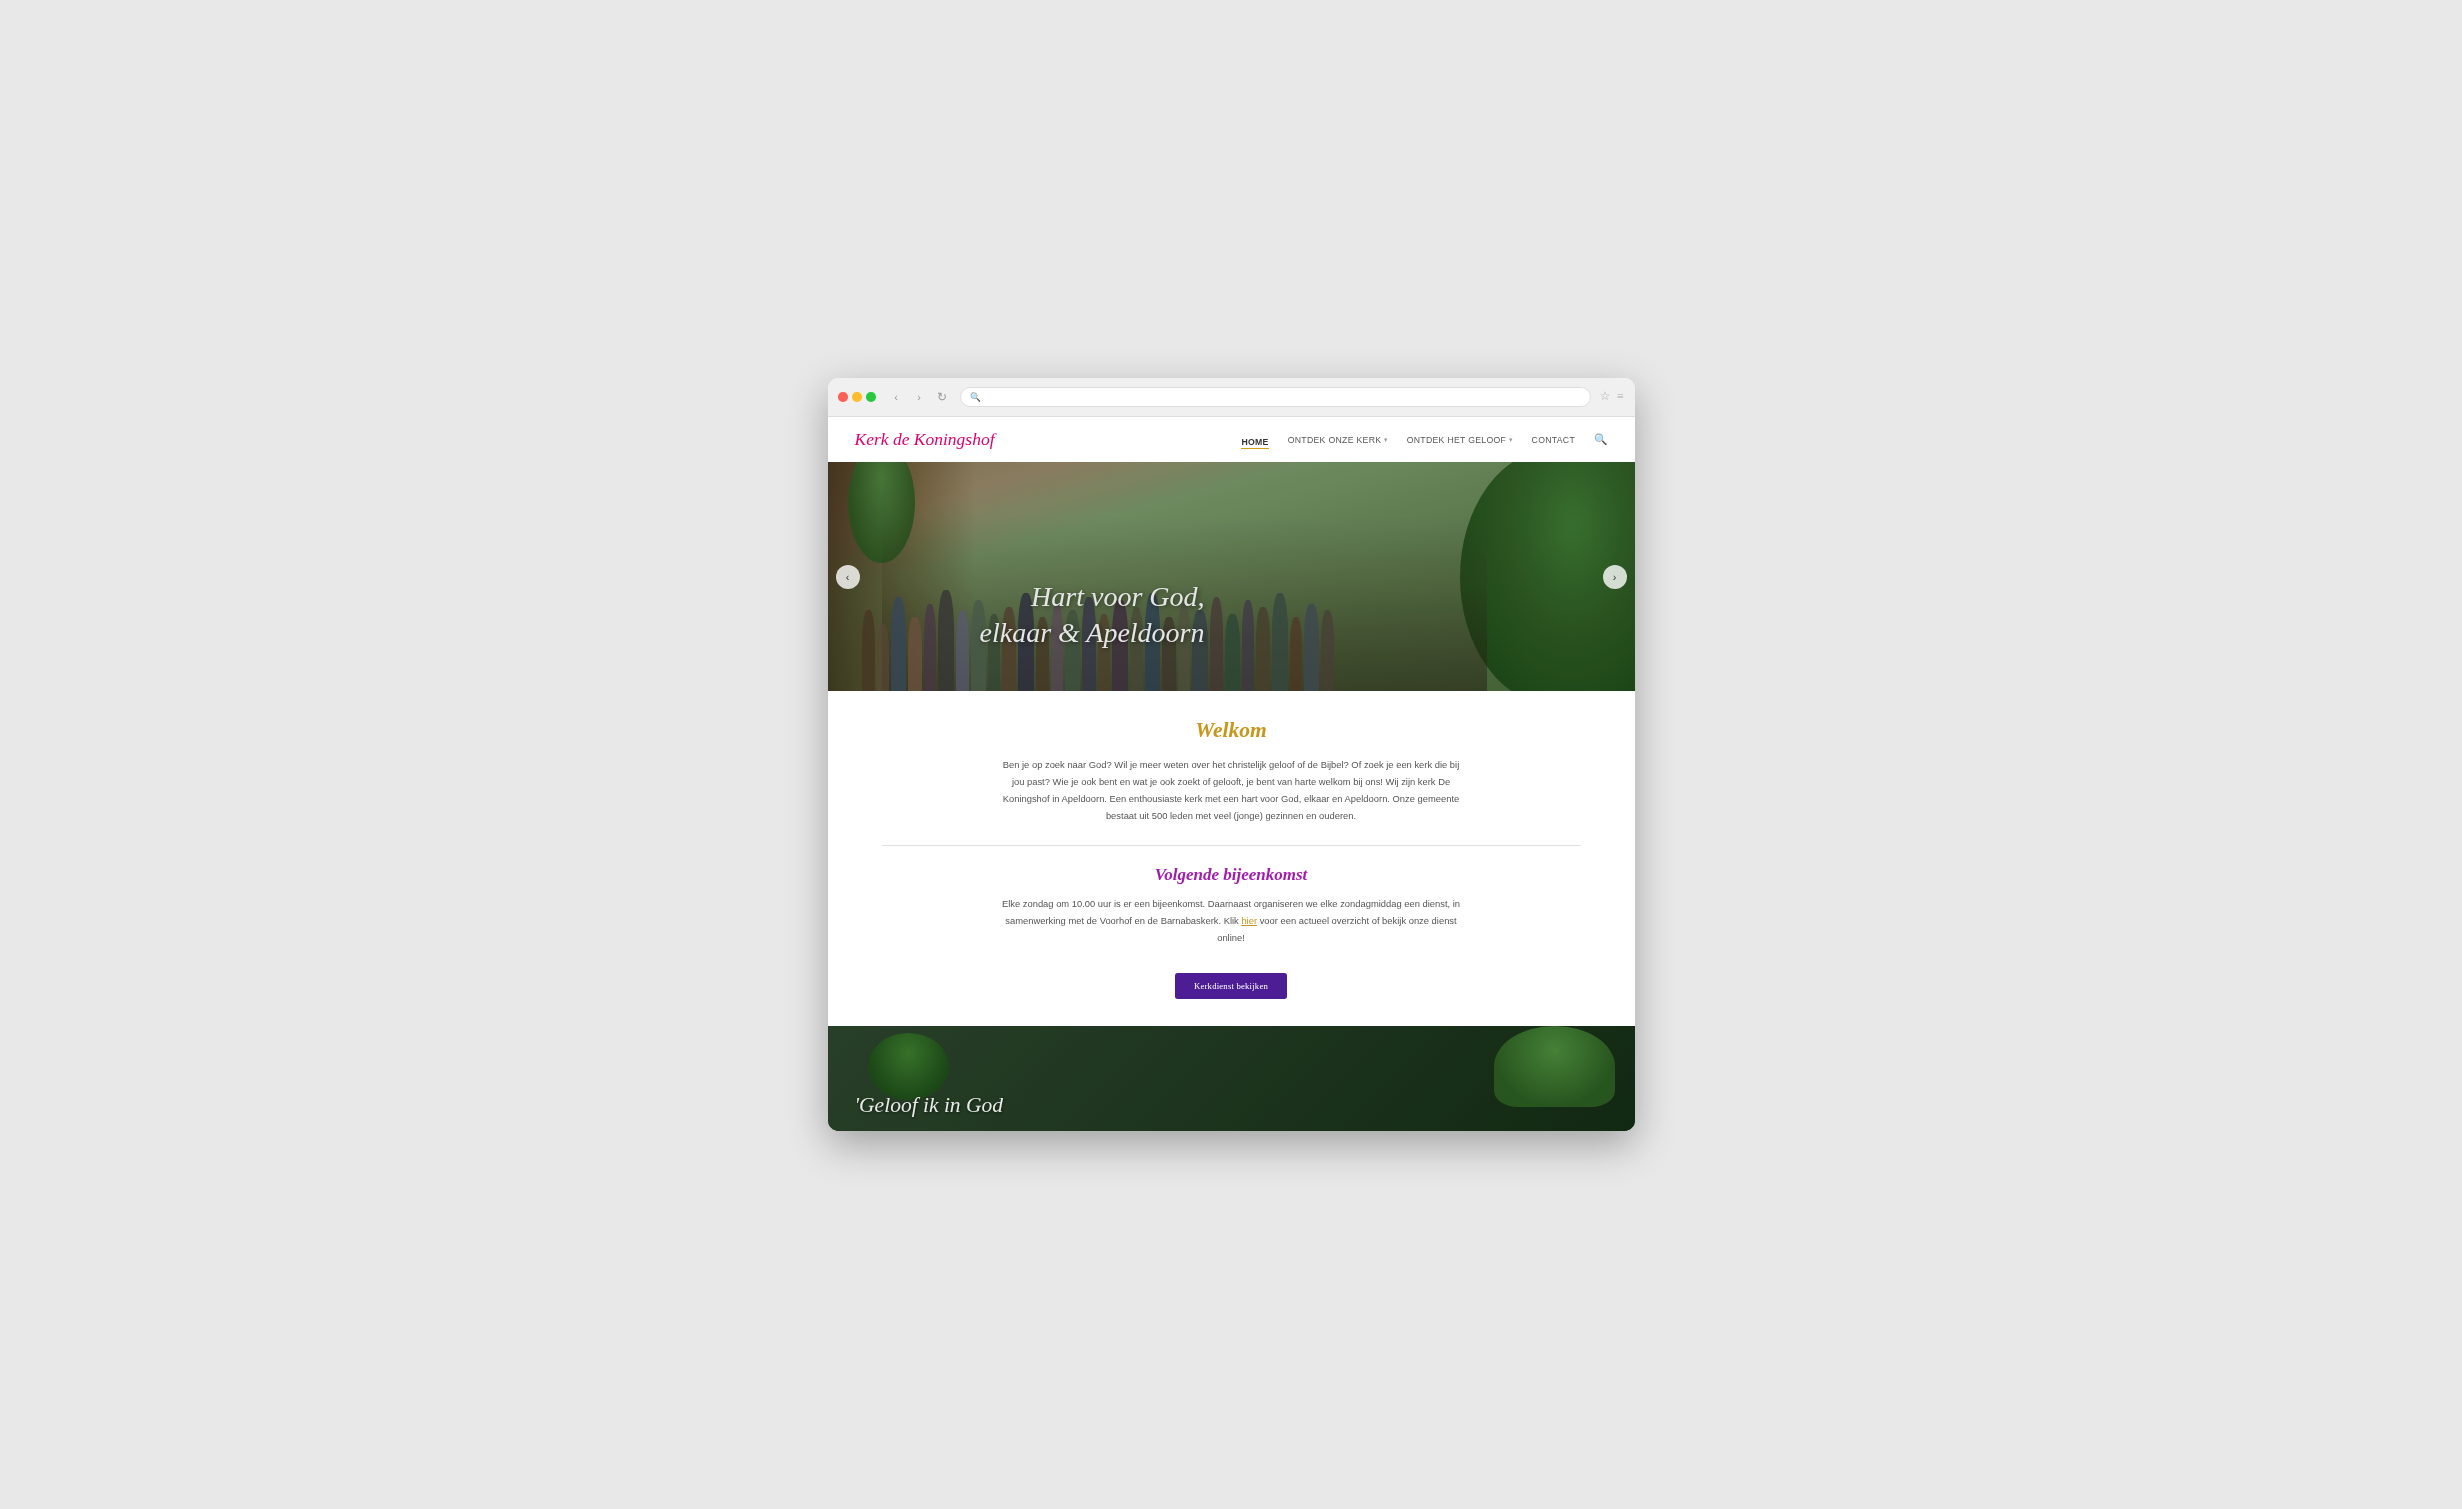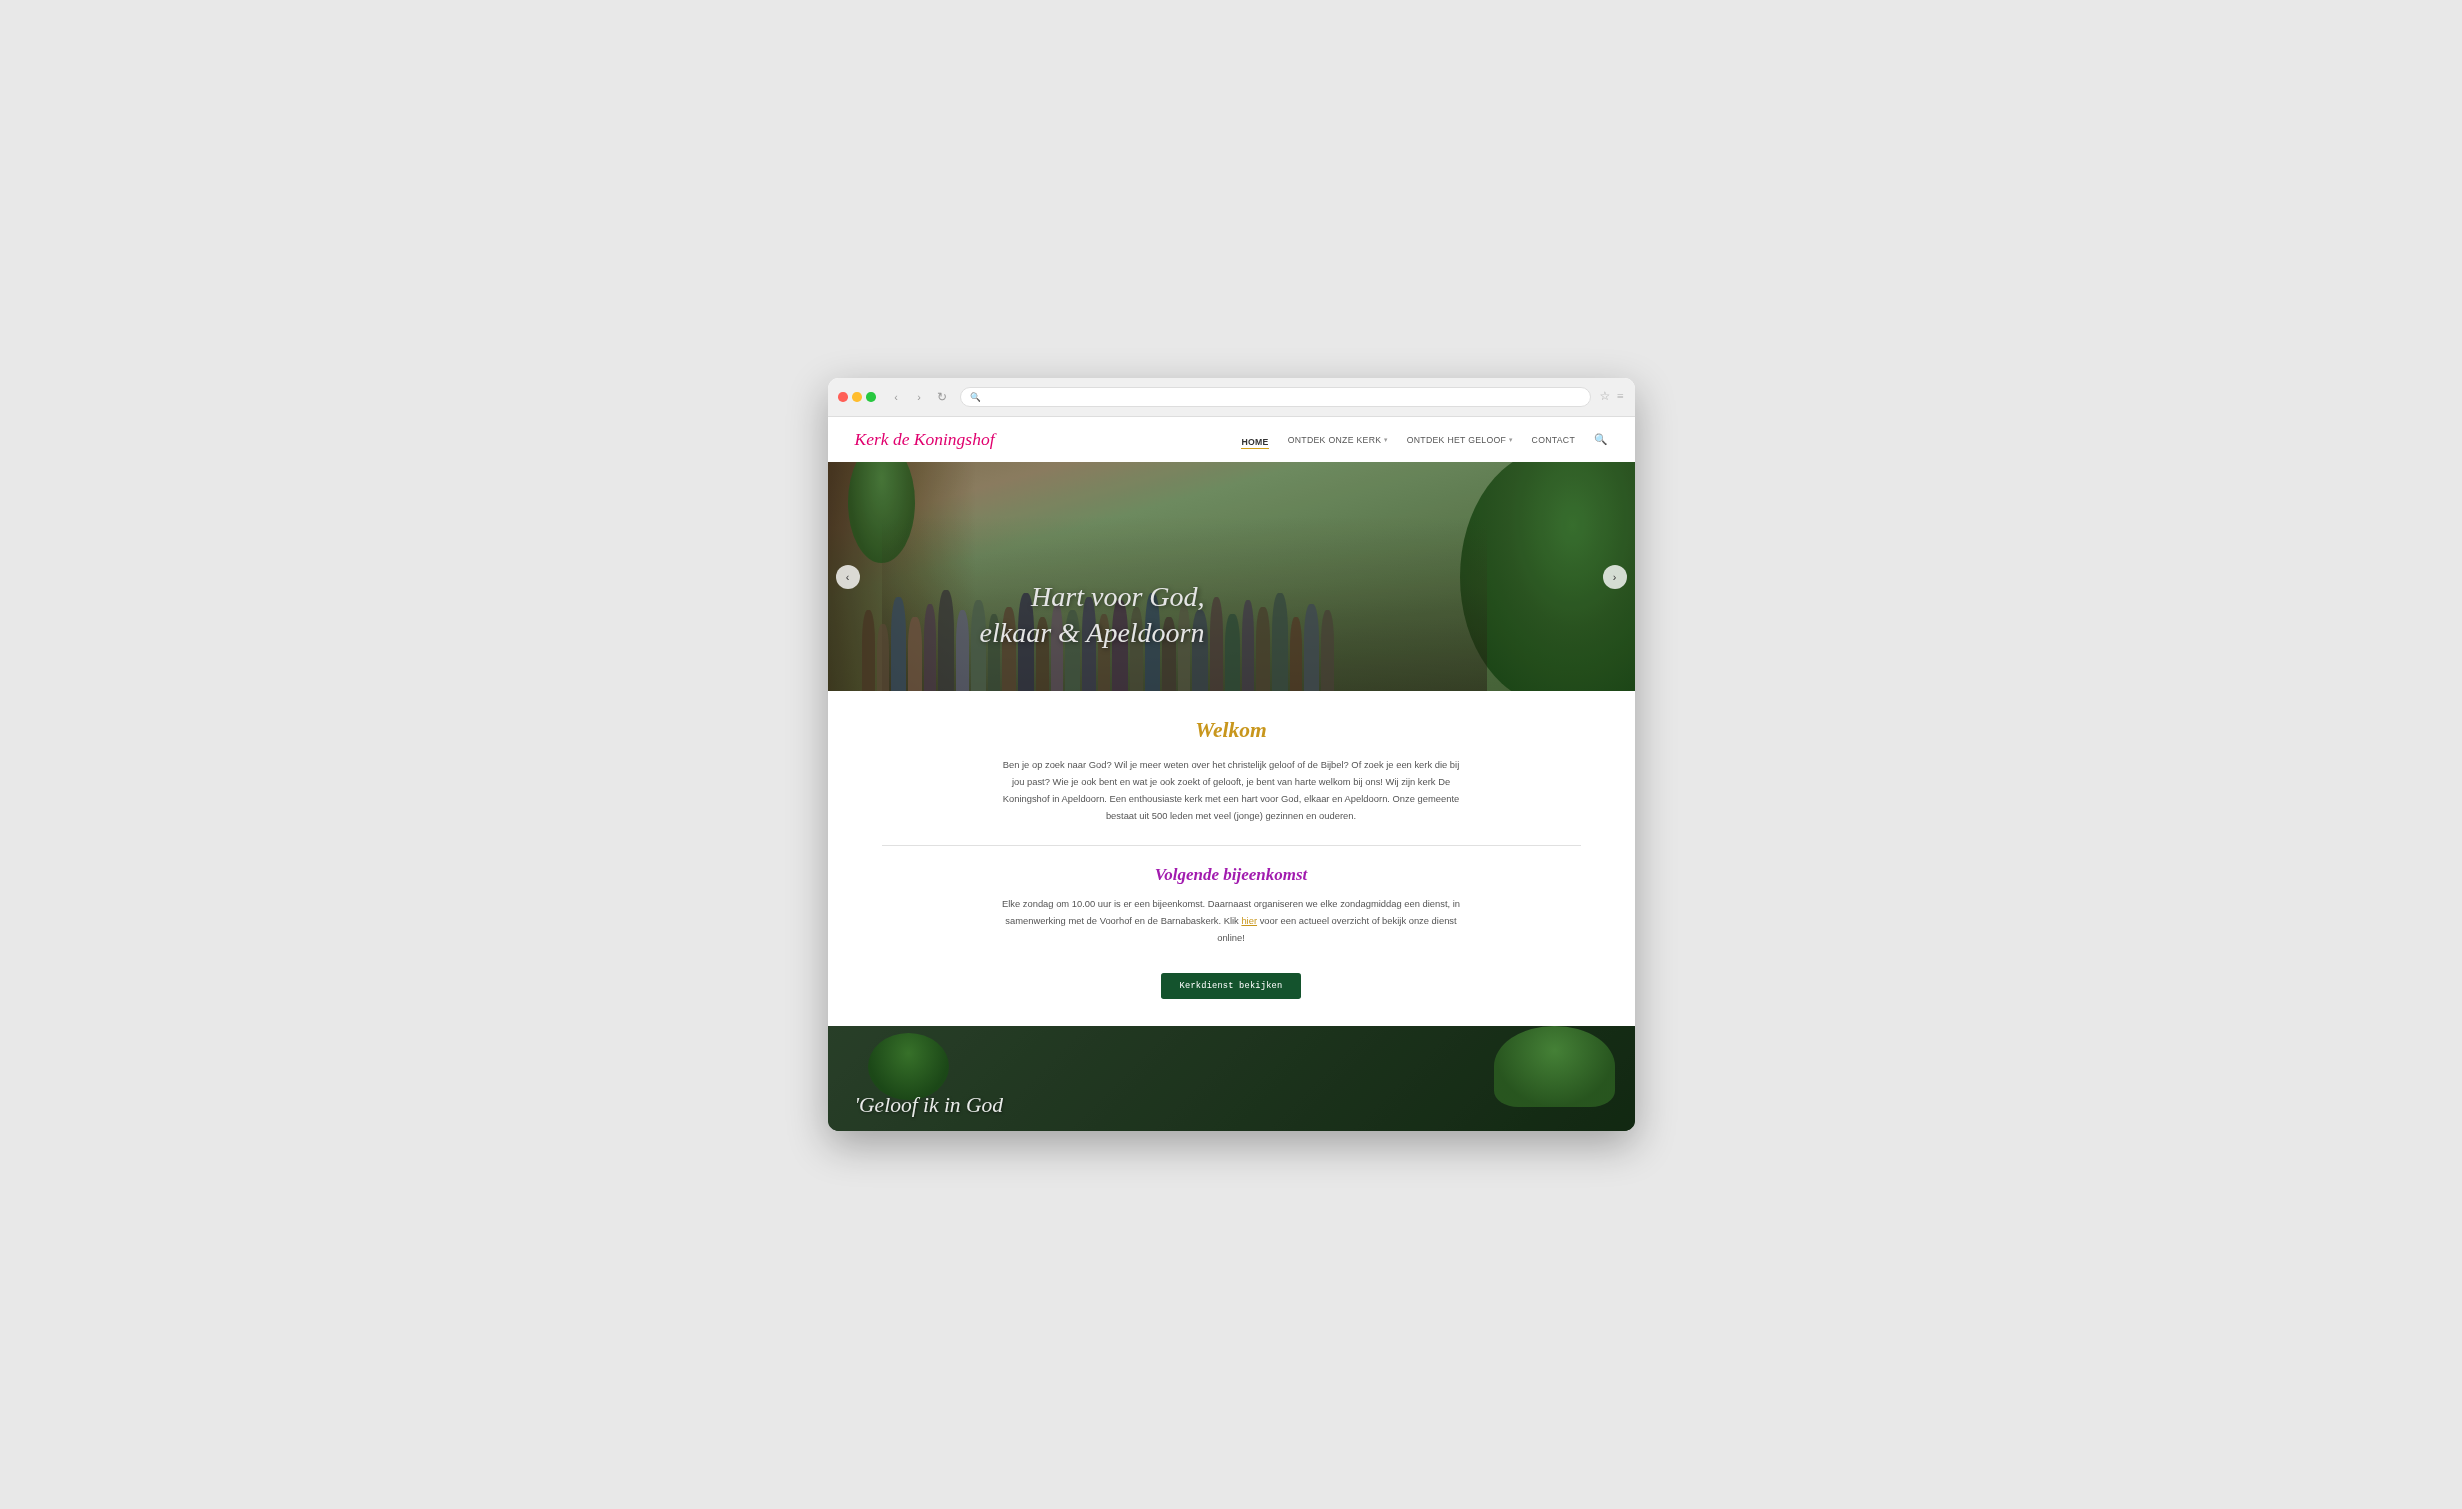--- a/index.html
+++ b/index.html
@@ -250,23 +250,23 @@
     .section-title-blue {
       font-family: 'Georgia', cursive;
       font-size: 17px;
       color: #a21caf;
       font-style: italic;
       margin-bottom: 10.8px;
     }
 
     .cta-button {
       display: inline-block;
-      background: #14532d;
+      background: #4c1d95;
       color: #fff;
-      font-family: Liberation Mono, monospace;
+      font-family: Liberation Serif, serif;
       font-size: 8.7px;
       padding: 8px 19px;
       border-radius: 2.7px;
       cursor: pointer;
       border: none;
       margin-top: 6.7px;
       letter-spacing: 0.2px;
     }
 
     

